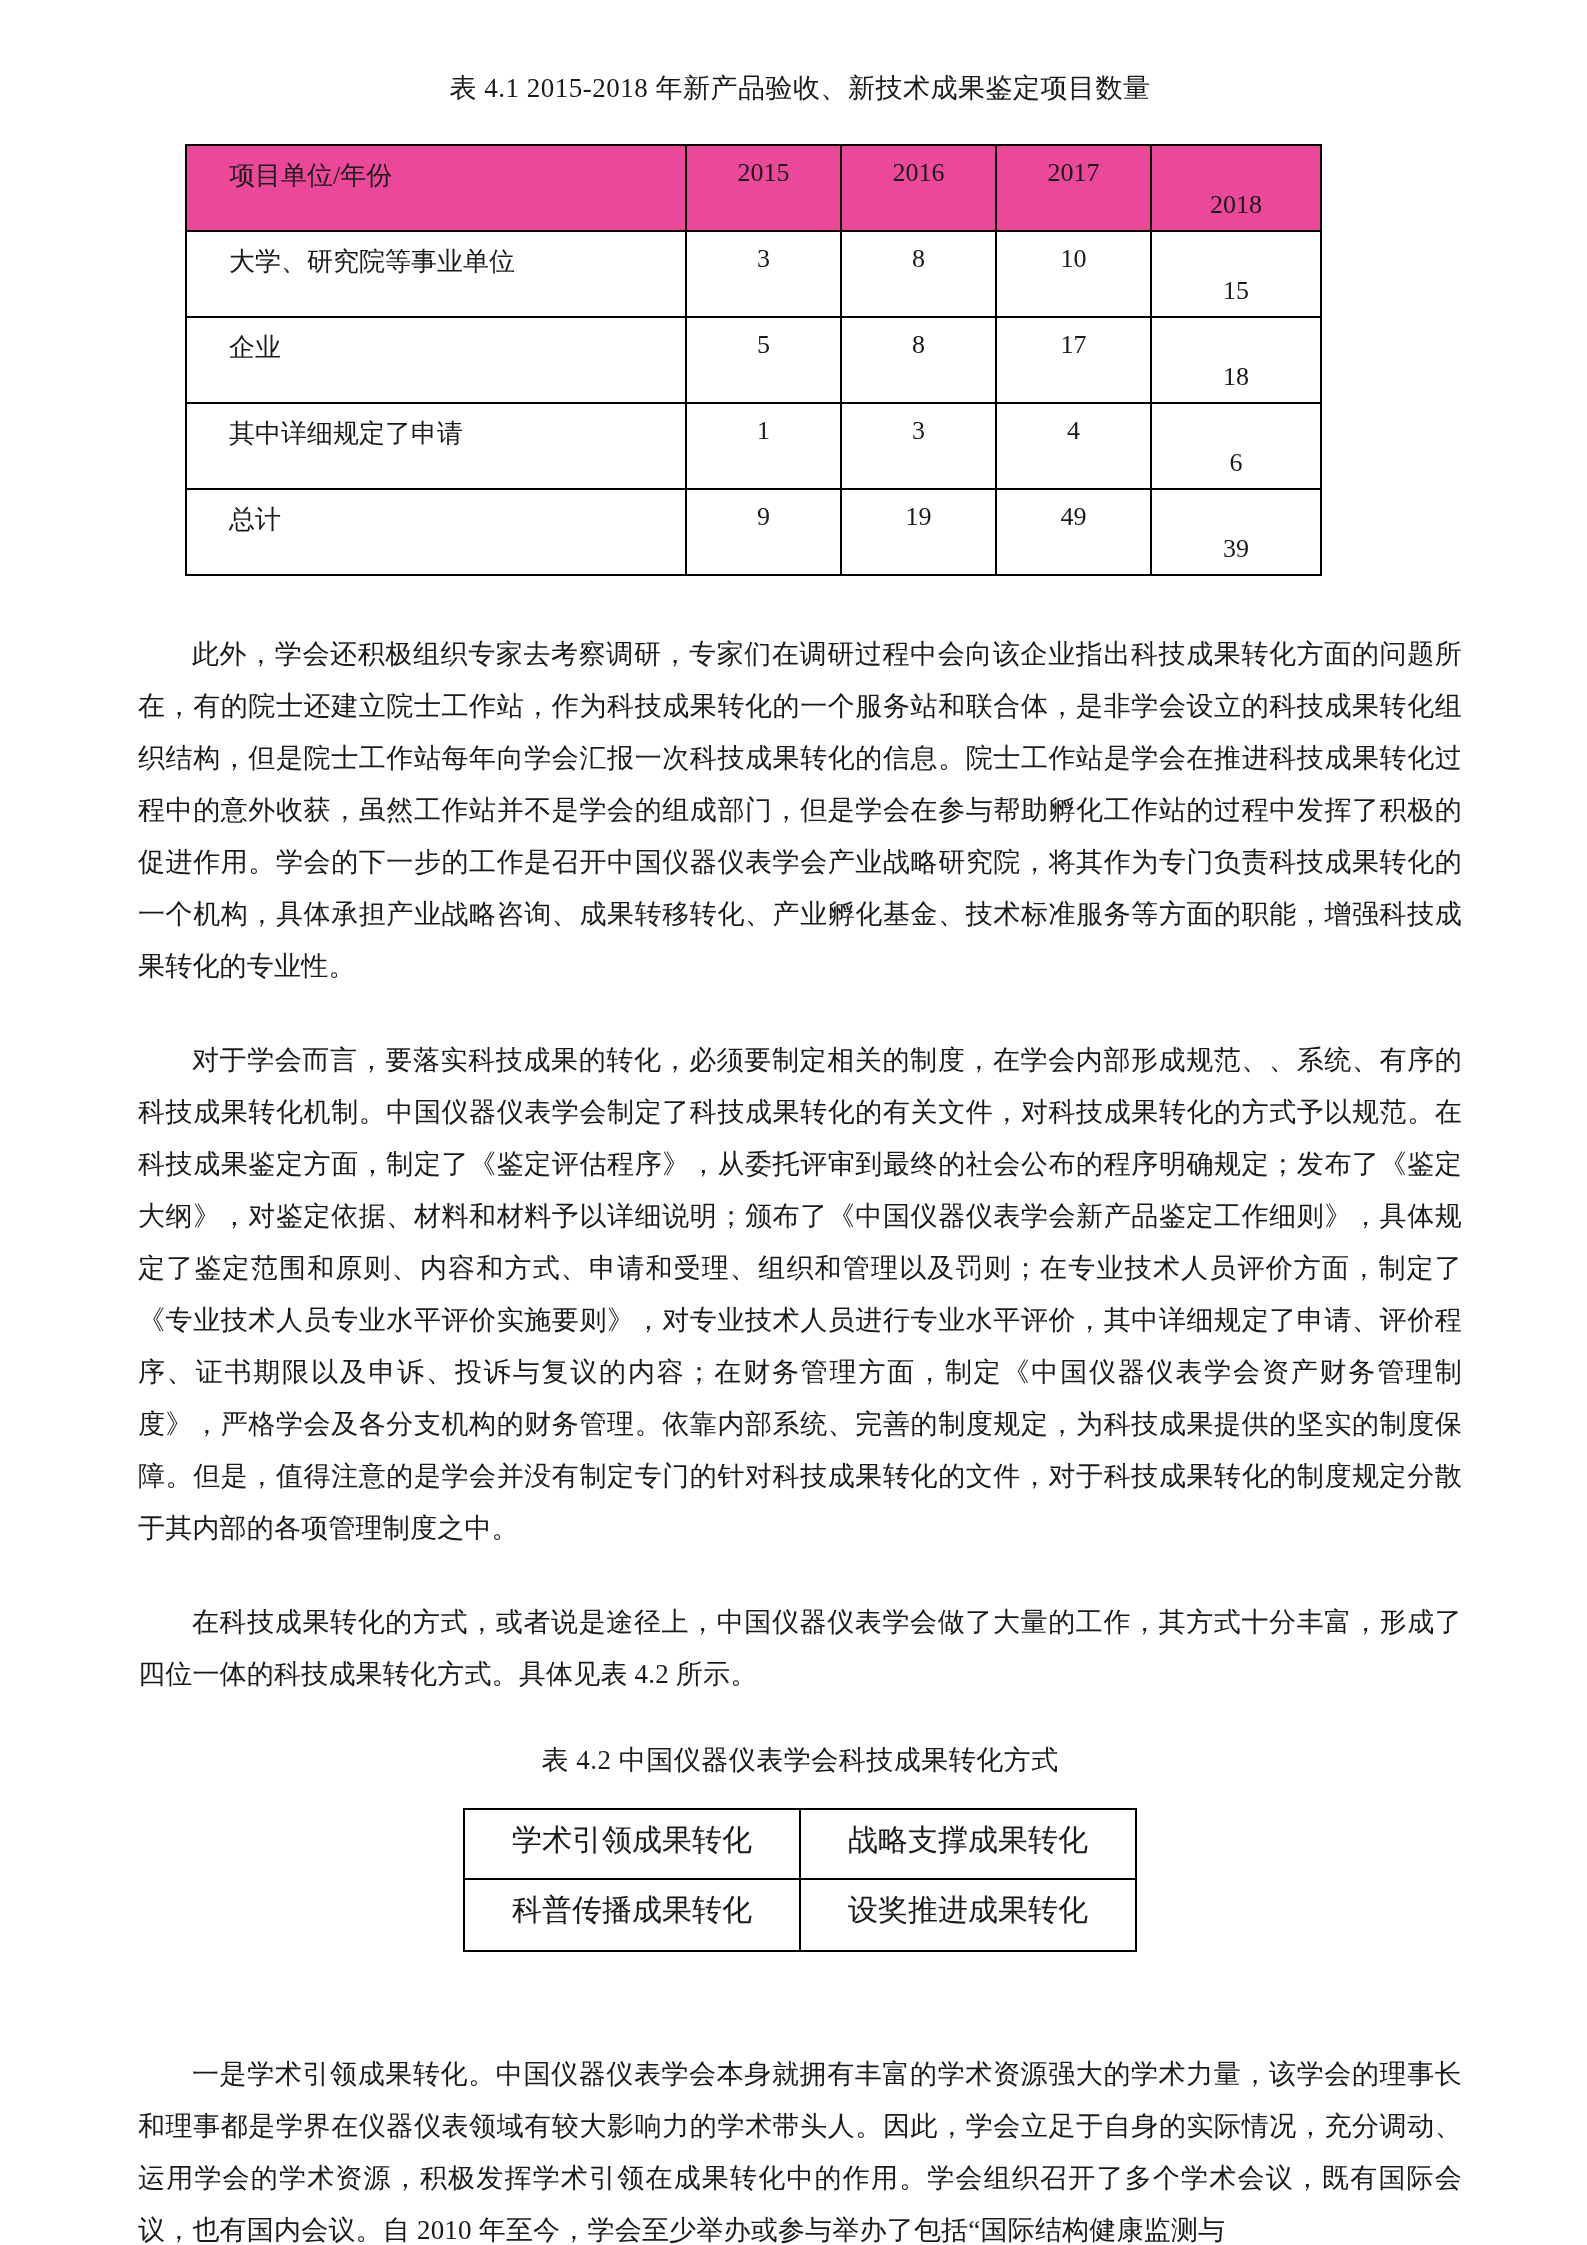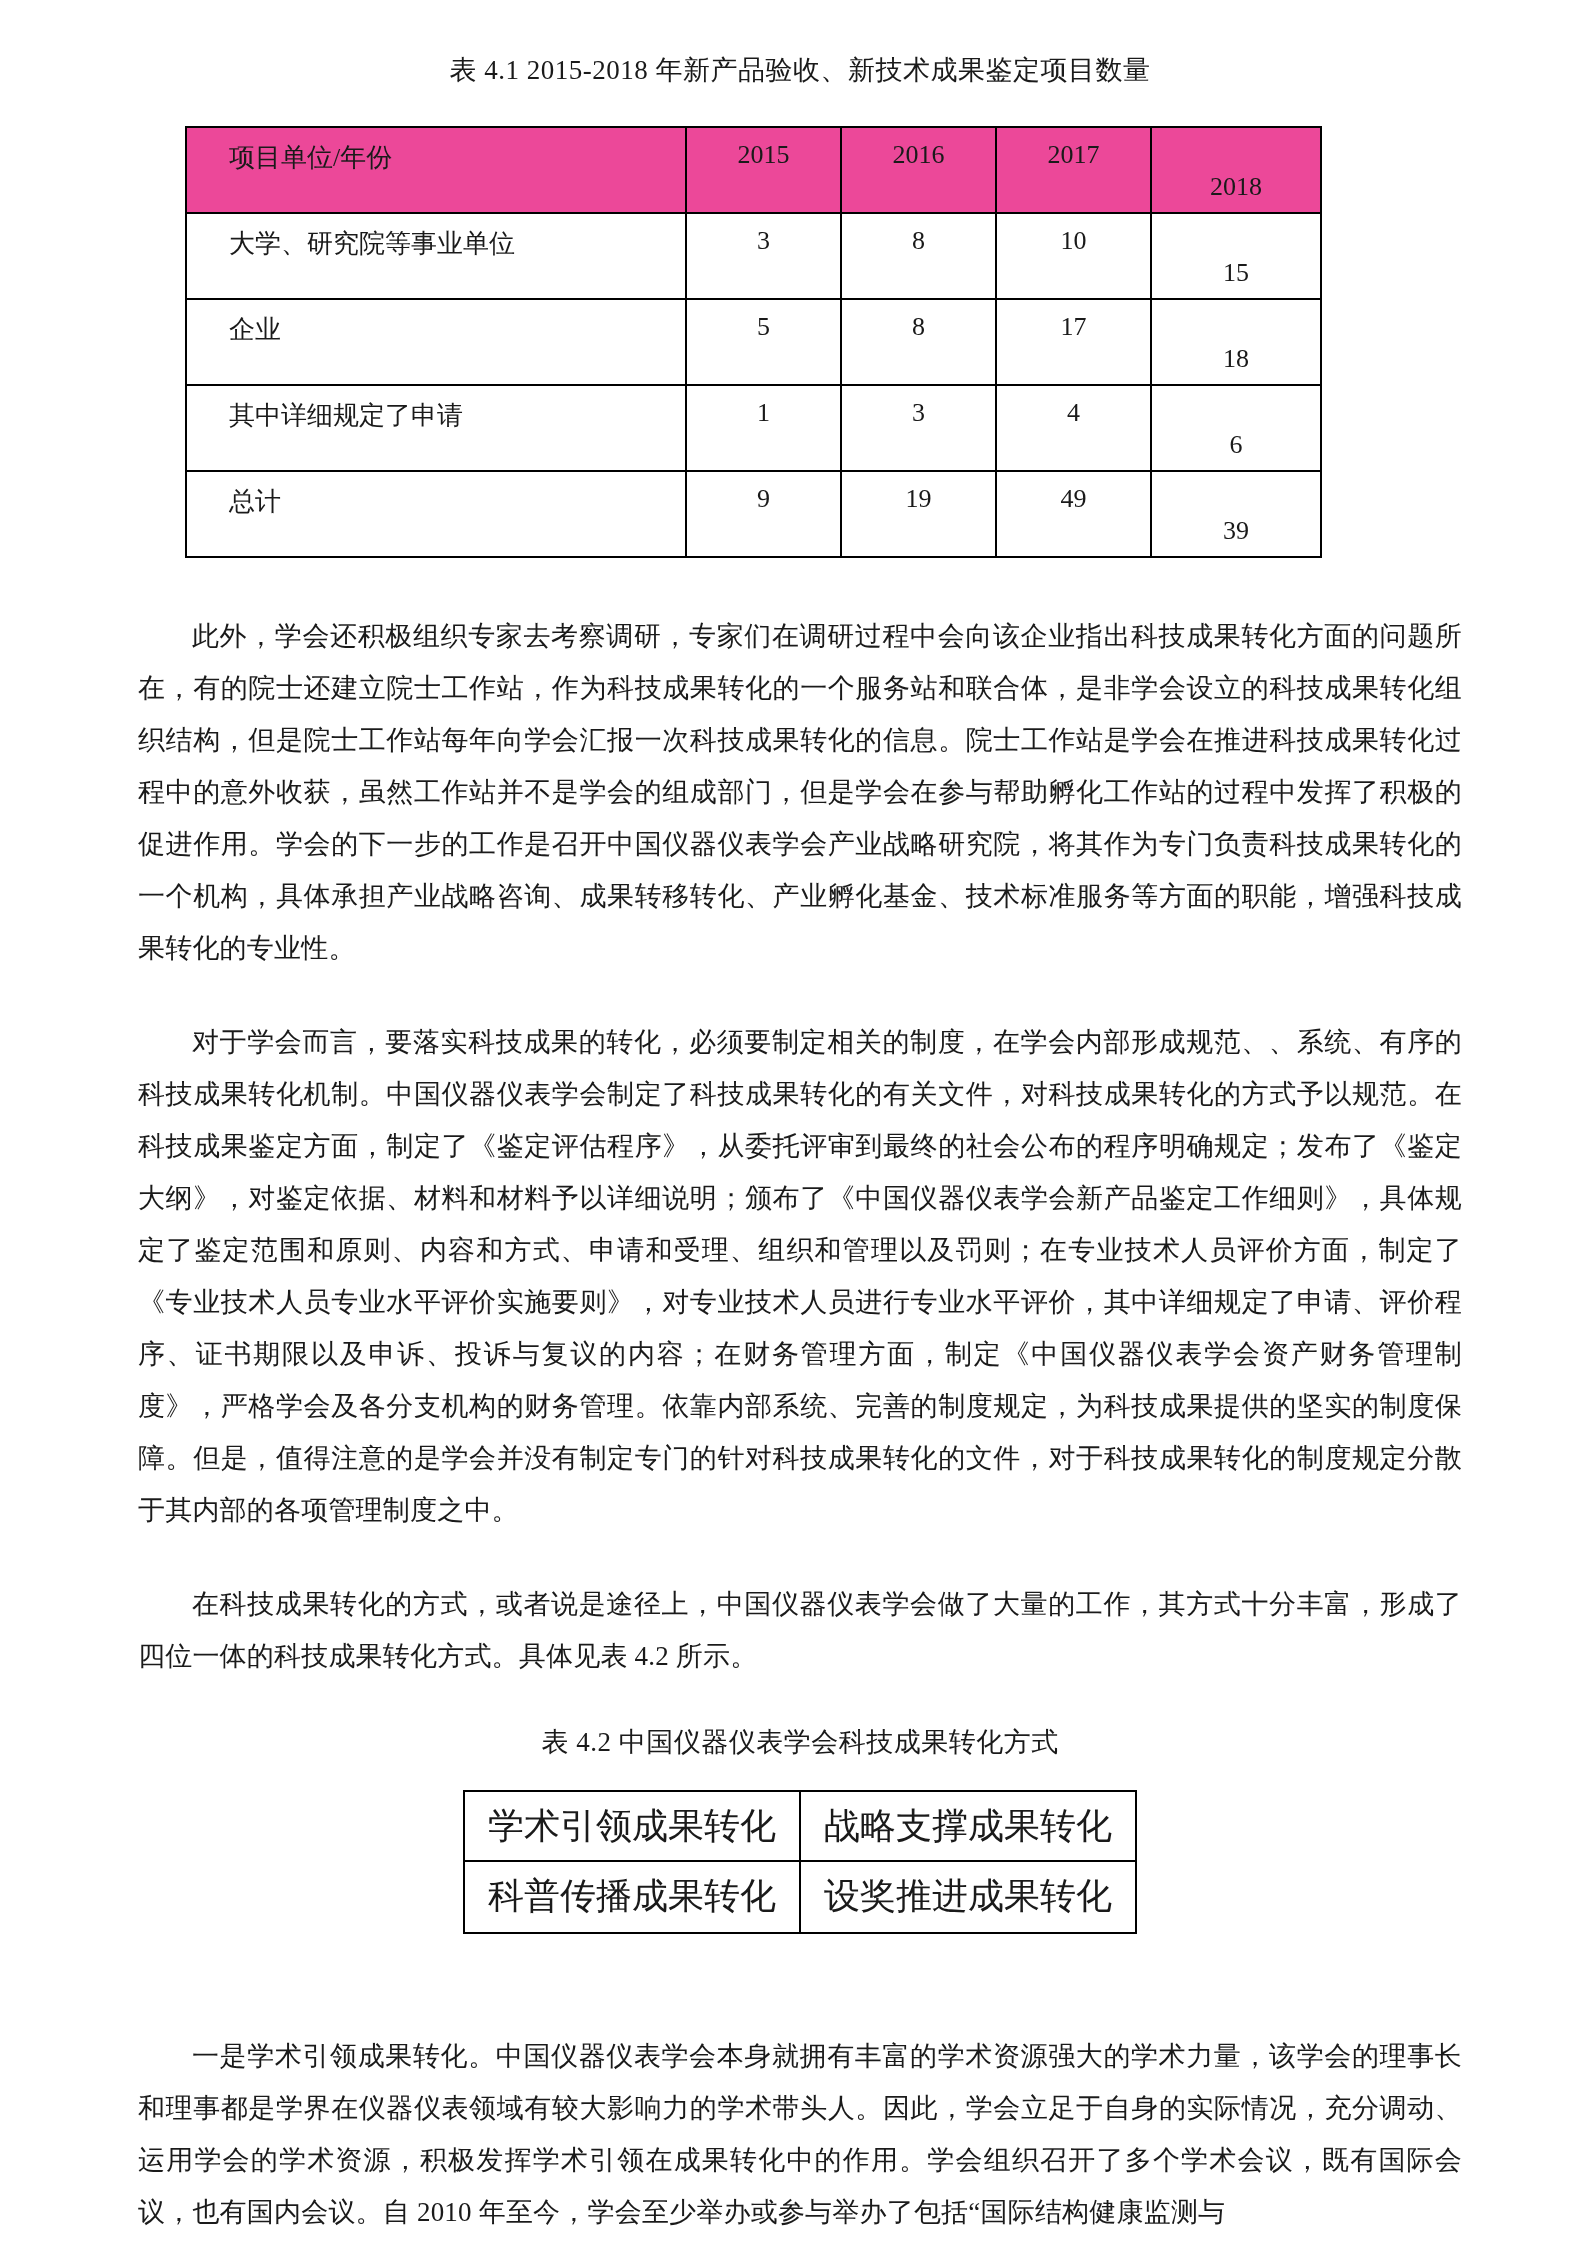--- a/index.html
+++ b/index.html
@@ -29,21 +29,21 @@
   }
 
   
   .table-caption {
     text-align: center;
     font-size: 27px;
     line-height: 1.4;
     letter-spacing: 0.5px;
     margin: 0;
   }
-  #caption-41 { padding-top: 52px; }
+  #caption-41 { padding-top: 52px; margin-top: 18px; }
   #caption-42 { padding-top: 8px; }
 
   
   .t41-wrap {
     margin-top: 36px;
     padding-left: 55px;
   }
   table.t41 {
     border-collapse: collapse;
     width: 1135px;
@@ -95,21 +95,21 @@
     justify-content: center;
     margin-top: 28px;
   }
   table.t42 {
     border-collapse: collapse;
     width: 674px;
     table-layout: fixed;
   }
   table.t42 td {
     border: 2px solid #000000;
-    font-size: 36px;
+    font-size: 30px;
     text-align: center;
     height: 70px;
     box-sizing: border-box;
     vertical-align: top;
     padding-top: 10px;
   }
   table.t42 tr:last-child td {
     height: 72px;
   }
 </style>

